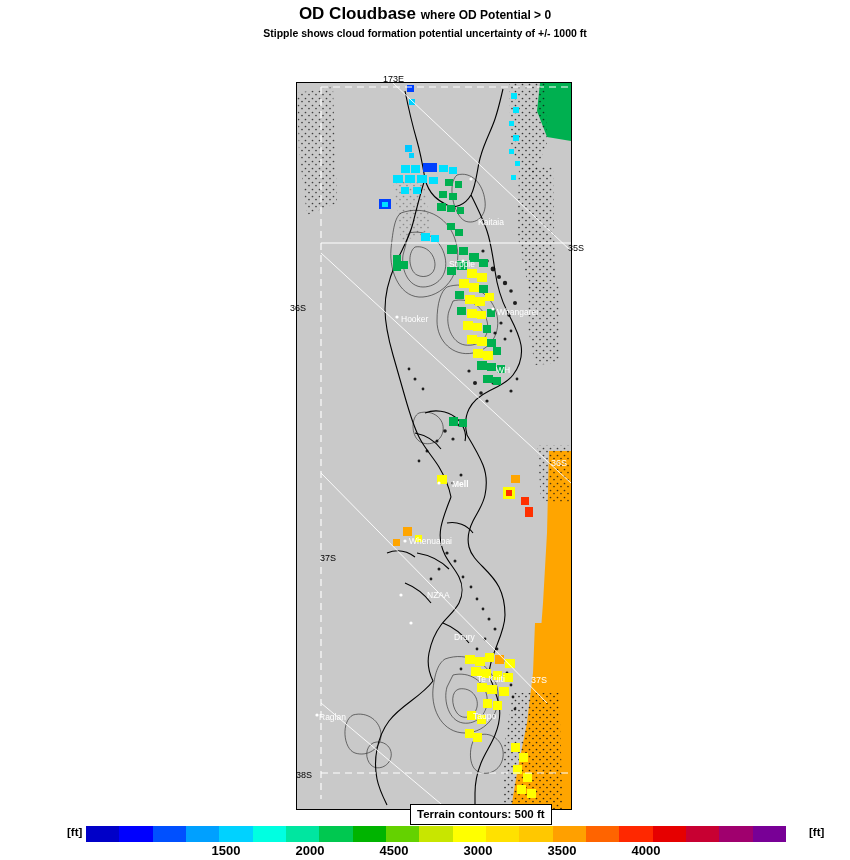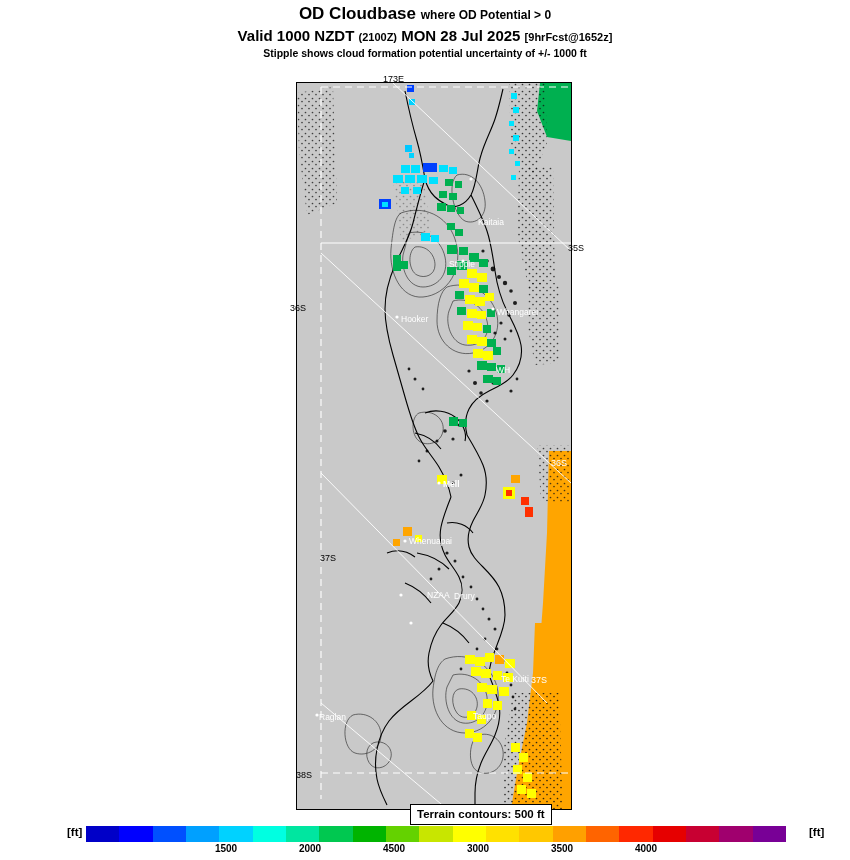--- a/index.html
+++ b/index.html
@@ -118,21 +118,21 @@
   #cb-ticks {
     position: absolute;
     left: 36px;
     top: 16px;
     width: 700px;
     height: 14px;
   }
   #cb-ticks .tick {
     position: absolute;
     top: 1px;
-    font-size: 10px;
+    font-size: 13px;
     font-weight: bold;
     transform: translateX(-50%);
     white-space: nowrap;
   }
 
   
   .map-label {
     position: absolute;
     font-size: 8.5px;
     font-family: "Liberation Sans", sans-serif;
@@ -149,26 +149,20 @@
     color: #ffffff;
   }
 </style>
 </head>
 <body>
 
 <div id="title-block">
   <div class="title-line1">
     <span>OD Cloudbase</span>
     <span class="sub">where OD Potential &gt; 0</span>
-  </div>
-  <div class="title-line2">
-    <span>Valid 1000 NZDT</span>
-    <span class="small">(2100Z)</span>
-    <span>MON 28 Jul 2025</span>
-    <span class="small">[9hrFcst@1652z]</span>
   </div>
   <div class="title-line3">Stipple shows cloud formation potential uncertainty of +/- 1000 ft</div>
 </div>
 
 <div id="map-frame">
   <svg id="map-canvas" viewBox="0 0 274 726" preserveAspectRatio="none">
     <defs>
       <pattern id="stipple" width="7" height="7" patternUnits="userSpaceOnUse">
         <rect width="7" height="7" fill="none"></rect>
         <circle cx="1.5" cy="1.5" r="0.85" fill="#111111"></circle>
@@ -445,26 +439,26 @@
         <circle cx="20" cy="632" r="1.6" fill="#ffffff"></circle>
       </g>
     </g>
   </svg>
 
   <div class="map-label" style="left:181px; top:94px;margin-top:40px;">Kaitaia</div>
   <div class="map-label" style="left:152px; top:176px;">Stipple</div>
   <div class="map-label" style="left:200px; top:224px;">Whangarei</div>
   <div class="map-label" style="left:104px; top:231px;">Hooker</div>
   <div class="map-label" style="left:199px; top:282px;">WH</div>
-  <div class="map-label" style="left:146px; top:396px;font-weight:bold;">Mell</div>
+  <div class="map-label" style="left:155px; top:396px;font-weight:bold;">Mell</div>
   <div class="map-label" style="left:112px; top:453px;">Whenuapai</div>
   <div class="map-label" style="left:107px; top:507px;margin-left:23px;">NZAA</div>
-  <div class="map-label" style="left:118px; top:508px;padding-left:39px;">Drury</div>
+  <div class="map-label" style="left:118px; top:549px;padding-left:39px;">Drury</div>
   <div class="map-label" style="left:22px; top:629px;">Raglan</div>
-  <div class="map-label" style="left:180px; top:591px;margin-left:24px;">Te Kuiti</div>
+  <div class="map-label" style="left:180px; top:591px;">Te Kuiti</div>
   <div class="map-label" style="left:176px; top:628px;">Taupo</div>
 
   <div class="grid-label inner" style="left:254px; top:375px;">36S</div>
   <div class="grid-label inner" style="left:234px; top:592px;">37S</div>
 </div>
 
 <div class="grid-label" style="left:383px; top:74px;">173E</div>
 <div class="grid-label" style="left:568px; top:243px;">35S</div>
 <div class="grid-label" style="left:290px; top:303px;">36S</div>
 <div class="grid-label" style="left:320px; top:553px;">37S</div>

